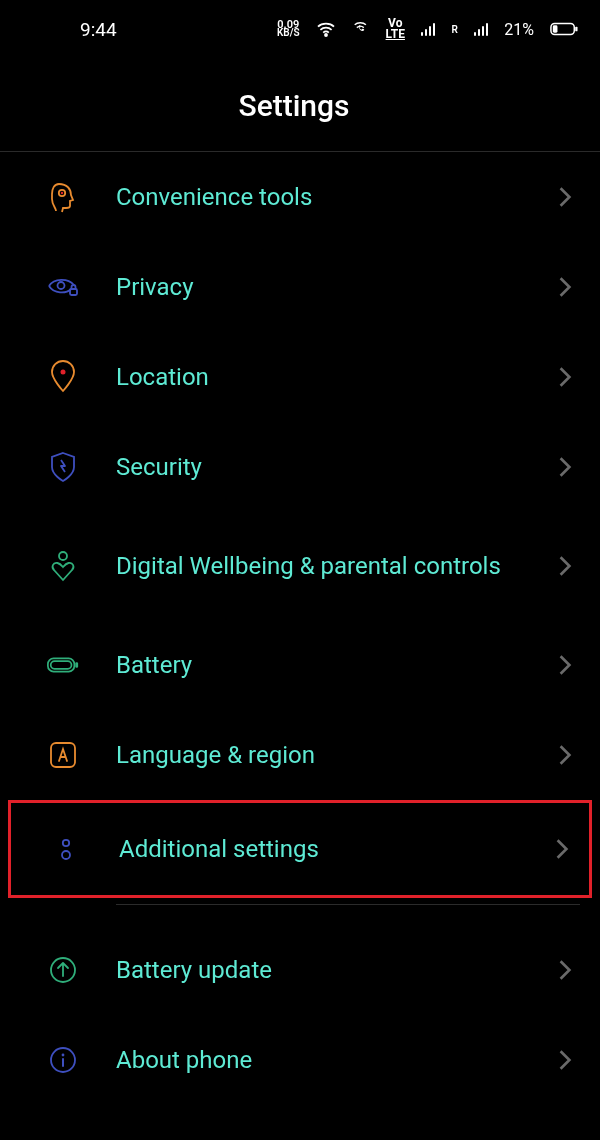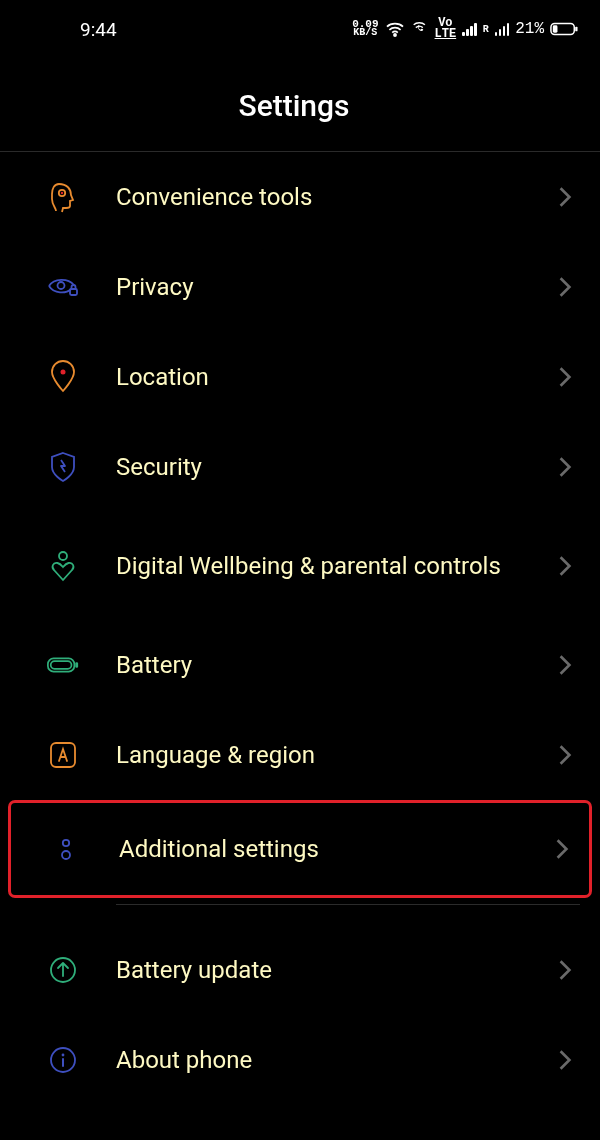--- a/index.html
+++ b/index.html
@@ -13,21 +13,21 @@
   }
   .status-bar {
     display: flex;
     justify-content: space-between;
     align-items: center;
     padding: 8px 22px 0 22px;
     height: 50px;
     font-size: 18px;
   }
   .status-left { font-weight: 400; margin-left: 58px; font-size: 19px;}
-  .status-right { display: flex; align-items: center; gap: 6px; font-size: 12px; font-family: Liberation Mono, monospace; }
+  .status-right { display: flex; align-items: center; gap: 16px; font-size: 12px; }
   .status-right .net { display:flex; flex-direction:column; align-items:center; line-height:0.85; font-size:10px; font-weight:600;}
   .status-right .net .top{font-size:11px;}
   .status-right .pct{font-size:16px;}
   .header {
     text-align: center;
     padding: 38px 12px 28px 0;
     border-bottom: 1px solid #2a2a2a;
   }
   .header h1 { font-size: 30px; font-weight: 500; }
   .list { padding: 0 0 0 0; }
@@ -40,33 +40,33 @@
   }
   .row .icon {
     width: 34px;
     height: 34px;
     flex-shrink: 0;
     display:flex;align-items:center;justify-content:center;
   }
   .row .label {
     flex: 1;
     font-size: 24px;
-    color: #fef9c3;
+    color: #5eead4;
     margin-left: 36px;
     line-height: 1.25;
     padding-right:10px;
   }
   .row .chev {
     color: #6c6c6c;
     flex-shrink: 0;
   }
   .tall { min-height: 108px; padding-top:16px; padding-bottom:16px;}
   .highlight {
     border: 3px solid #e1212a;
-    border-radius:7px;
+    border-radius:0;
     margin: 0 8px 0 8px;
     padding-left:38px;
     padding-right:20px;
     min-height:98px;
   }
   .divider-line { height:1px; background:#2b2b2b; margin-left:116px; margin-right:20px; margin-top:6px; margin-bottom:20px;}
   svg { display:block; }
   .bars { display:inline-flex; align-items:flex-end; gap:1.5px; height:14px;}
   .bars span { width:2.5px; background:#fff; display:inline-block; border-radius:1px;}
 </style>

